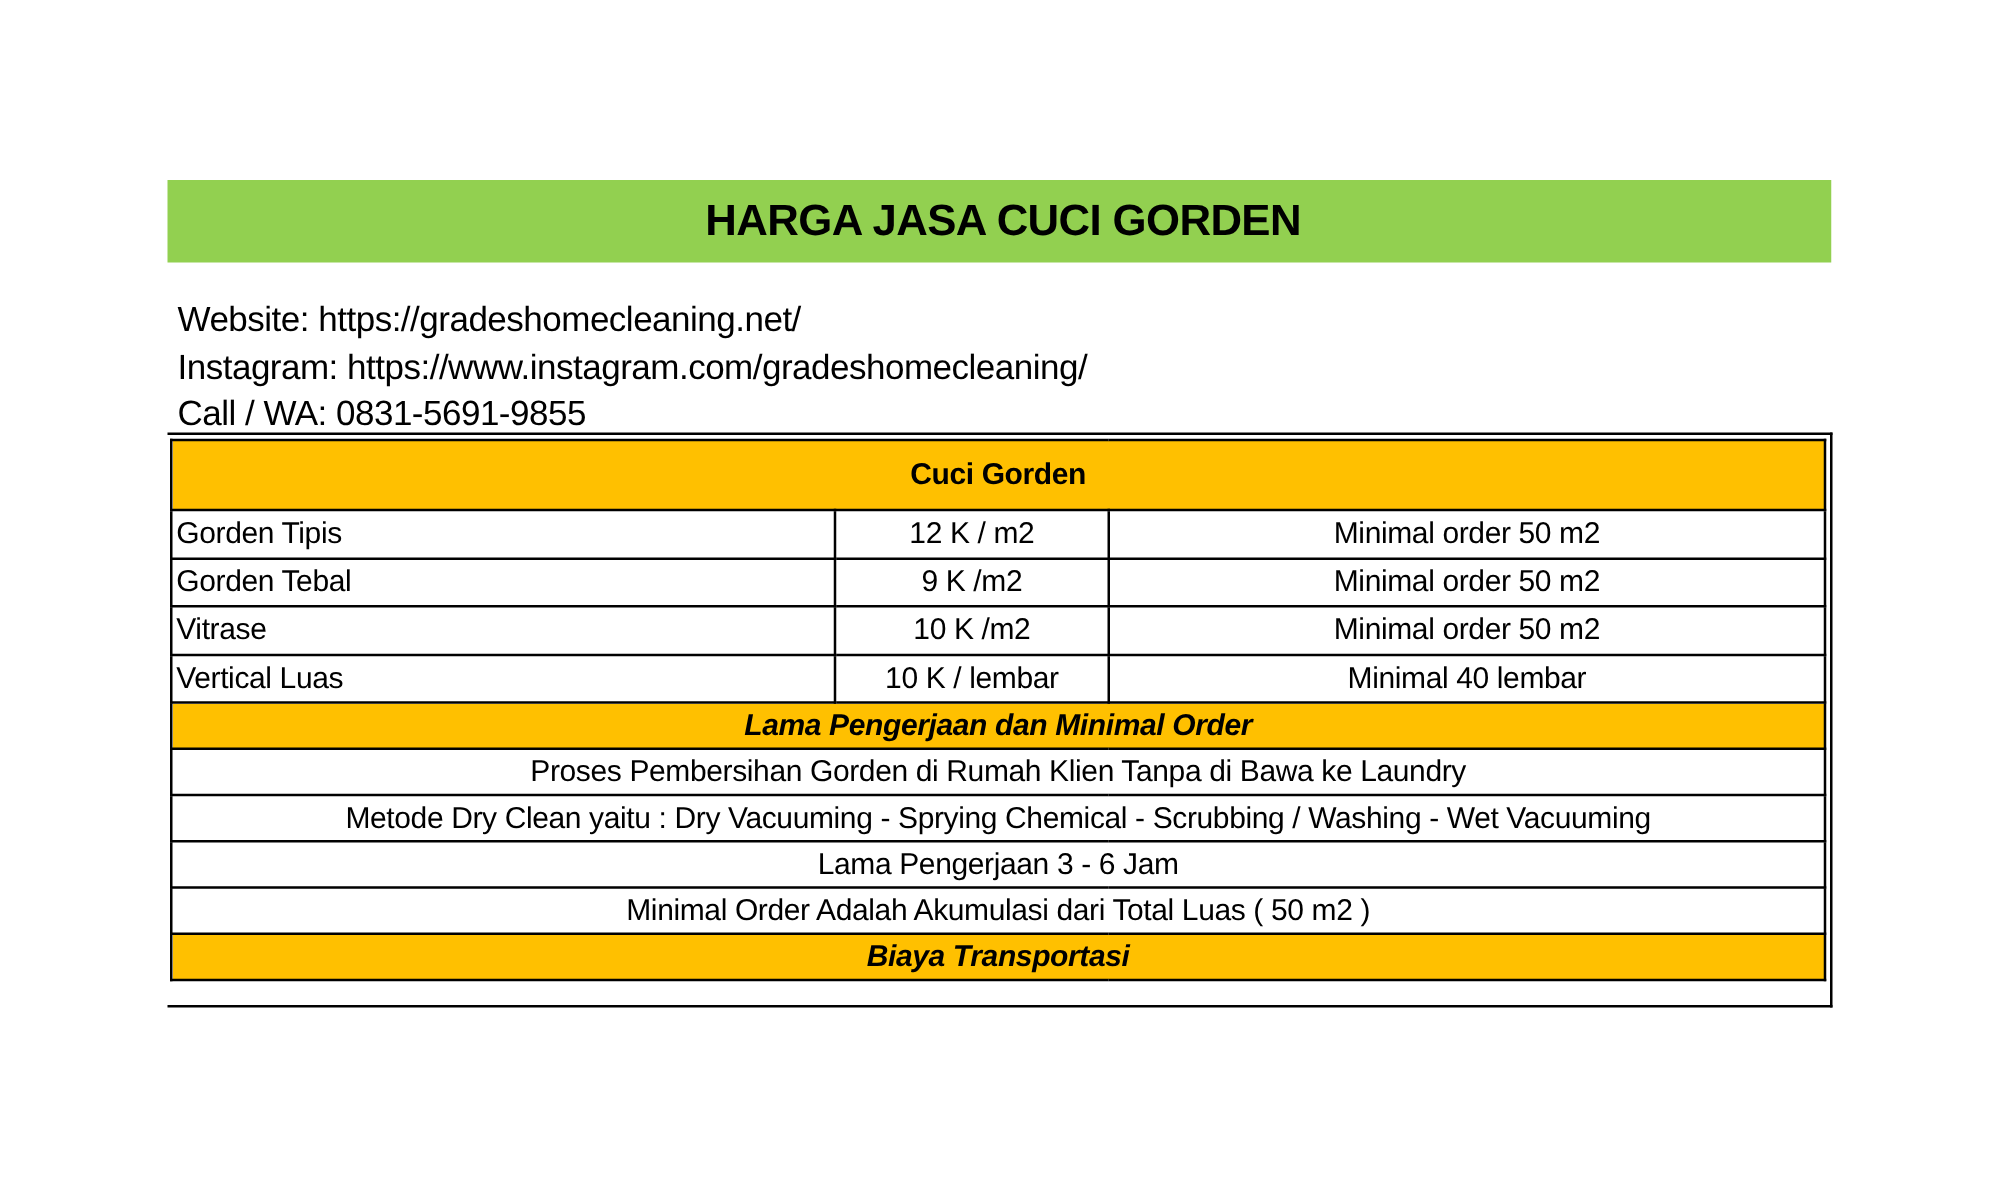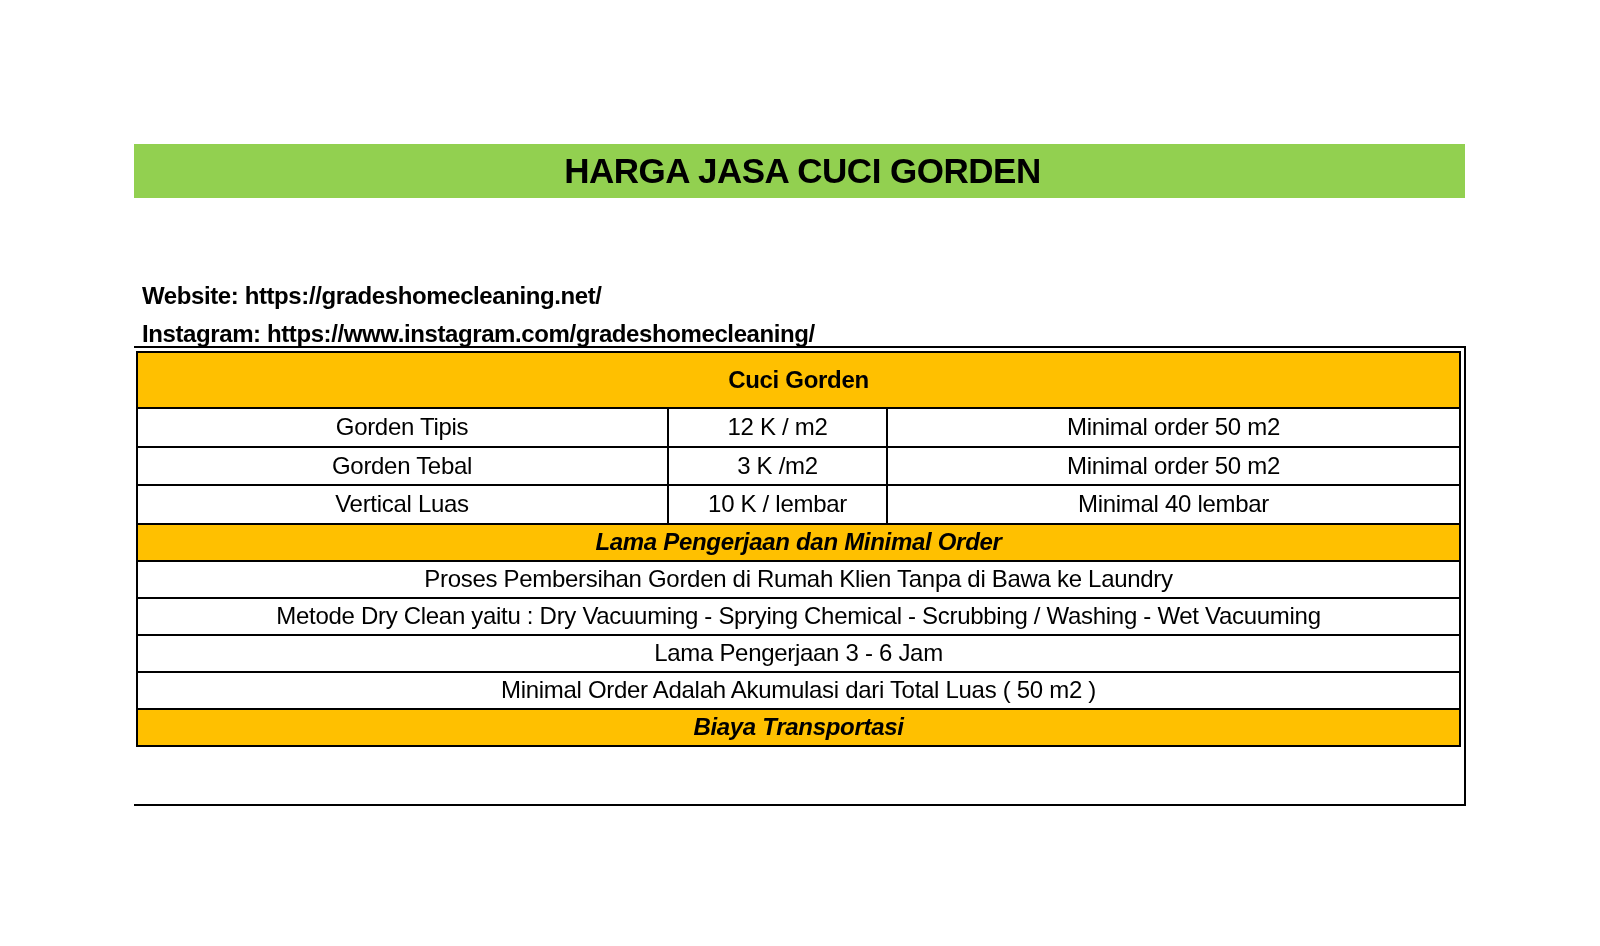--- a/index.html
+++ b/index.html
@@ -13,41 +13,40 @@
       position: relative;
       overflow: hidden;
       font-family: "Liberation Sans", sans-serif;
       color: #000;
     }
     .banner {
       position: absolute;
       left: 134px;
       top: 144px;
       width: 1331px;
-      height: 54px;
+      height: 66px;
       background: #92D050;
       display: flex;
       align-items: center;
       justify-content: center;
     }
     .banner-title {
       font-weight: bold;
       font-size: 35px;
       letter-spacing: -0.5px;
       transform: translateX(3px);
     }
     .contact {
       position: absolute;
       left: 142px;
       top: 237px;
-      font-weight: bold;
-      font-size: 24px;
+      font-weight: normal;
+      font-size: 28px;
       letter-spacing: -0.4px;
       line-height: 37.5px;
-      margin-top: 40px;
     }
     .contact-line { white-space: nowrap; }
 
     
     .table-wrap {
       position: absolute;
       left: 134px;
       top: 346px;
       width: 1332px;
       height: 460px;
@@ -73,21 +72,21 @@
       white-space: nowrap;
       overflow: hidden;
       box-sizing: border-box;
     }
     .price-table tr.section td {
       background: #FFC000;
       font-weight: bold;
       text-align: center;
     }
     .price-table td.c { text-align: center; border-radius: 17px; }
-    .price-table td.l { text-align: center; padding-left: 3px; }
+    .price-table td.l { text-align: left; padding-left: 3px; }
     .h-main { height: 56px; }
     .h-item { height: 38.5px; }
     .h-sec { height: 37px; font-style: italic; }
     .h-note { height: 37px; }
   </style>
 </head>
 <body>
 
 <div class="banner">
   <span class="banner-title">HARGA JASA CUCI GORDEN</span>
@@ -110,21 +109,26 @@
       <tr class="section h-main">
         <td colspan="3">Cuci Gorden</td>
       </tr>
       <tr class="h-item">
         <td class="l">Gorden Tipis</td>
         <td class="c">12 K / m2</td>
         <td class="c">Minimal order 50 m2</td>
       </tr>
       <tr class="h-item">
         <td class="l">Gorden Tebal</td>
-        <td class="c">3 K /m2</td>
+        <td class="c">9 K /m2</td>
+        <td class="c">Minimal order 50 m2</td>
+      </tr>
+      <tr class="h-item">
+        <td class="l">Vitrase</td>
+        <td class="c">10 K /m2</td>
         <td class="c">Minimal order 50 m2</td>
       </tr>
       <tr class="h-item">
         <td class="l">Vertical Luas</td>
         <td class="c">10 K / lembar</td>
         <td class="c">Minimal 40 lembar</td>
       </tr>
 
       <tr class="section h-sec">
         <td colspan="3">Lama Pengerjaan dan Minimal Order</td>

